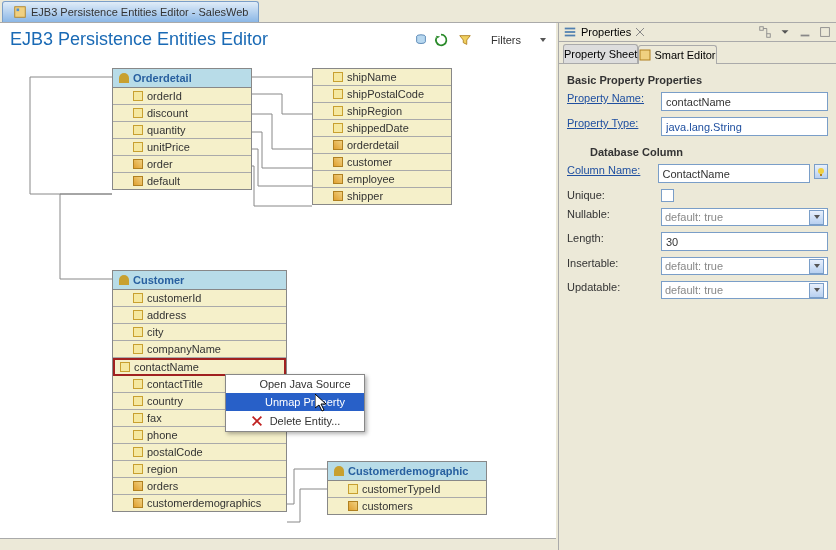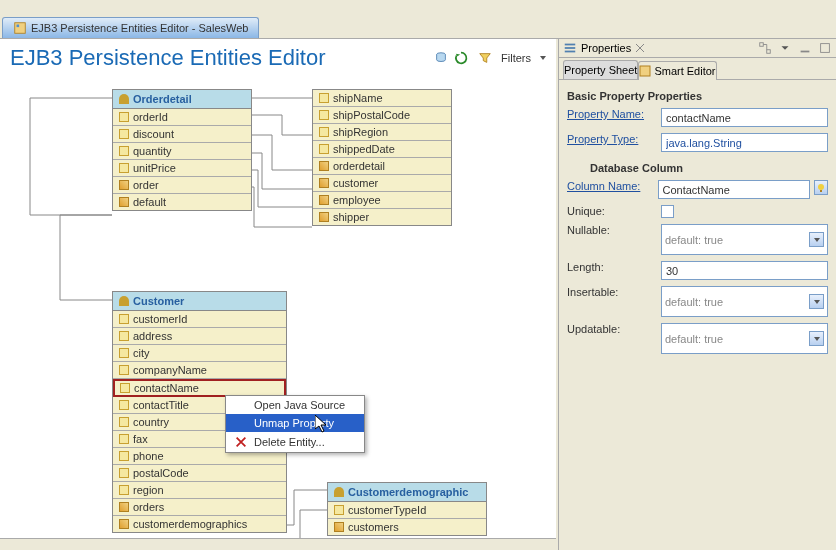--- a/index.html
+++ b/index.html
@@ -1,56 +1,56 @@
 <!DOCTYPE html>
 <html><head>
 <meta charset="utf-8">
 <style>
 * { box-sizing: border-box; margin: 0; padding: 0; font-family: Tahoma, sans-serif; font-size: 11px; }
 body { background: #ece9d8; width: 836px; height: 550px; overflow: hidden; display: flex; flex-direction: column; }
-.tab-bar { background: #ece9d8; height: 38px; display: flex; align-items: flex-end; padding-left: 2px; }
+.tab-bar { background: #ece9d8; height: 22px; display: flex; align-items: flex-end; padding-left: 2px; }
 .tab-main { background: linear-gradient(#e0ecf8, #8bb7e6); border: 1px solid #7a9ec8; border-bottom: none; padding: 3px 10px; border-radius: 3px 3px 0 0; color: #333; display: flex; align-items: center; gap: 4px; }
 .main-area { flex: 1; display: flex; border-top: 1px solid #aaa; overflow: hidden; }
 .editor-pane { flex: 1; background: #fff; position: relative; border-right: 2px solid #ece9d8; display: flex; flex-direction: column; }
 .editor-header { display: flex; align-items: center; padding: 6px 10px 4px 10px; }
-.editor-title { color: #1a6ab5; font-size: 22px; font-weight: normal; flex: 1; }
+.editor-title { color: #1a6ab5; font-size: 18px; font-weight: normal; flex: 1; }
 .toolbar-icons { display: flex; gap: 6px; align-items: center; margin-right: 10px; }
-.filters-btn { display: flex; align-items: center; gap: 9px; color: #333; }
+.filters-btn { display: flex; align-items: center; gap: 19px; color: #333; }
 .arrow-down { width: 0; height: 0; border-left: 3px solid transparent; border-right: 3px solid transparent; border-top: 4px solid #555; }
 .diagram { flex: 1; position: relative; overflow: hidden; }
 .entity { position: absolute; border: 1px solid #888; background: #f5f0ca; min-width: 140px; }
 .entity-header { background: #b8dce8; border-bottom: 1px solid #888; padding: 3px 6px; color: #2860a0; font-weight: bold; display: flex; align-items: center; gap: 4px; }
-.entity-row { border-bottom: 1px solid #aaa; padding: 2px 6px; display: flex; align-items: center; gap: 4px; color: #333; background: #f5f0ca; }
+.entity-row { border-bottom: 1px solid #aaa; padding: 2px 20px; display: flex; align-items: center; gap: 4px; color: #333; background: #f5f0ca; }
 .entity-row:last-child { border-bottom: none; }
 .entity-row.selected { border: 2px solid #a02020; padding: 1px 5px; }
 .row-icon { width: 10px; height: 10px; display: inline-block; }
 .field-icon::before { content: ""; display: inline-block; width: 8px; height: 8px; border: 1px solid #c8a030; background: #f5e8a0; }
 .rel-icon::before { content: ""; display: inline-block; width: 8px; height: 8px; background: linear-gradient(45deg, #e0a030, #f0d080); border: 1px solid #b08020; }
 .db-icon { width: 10px; height: 10px; background: #c8a030; border-radius: 50% 50% 0 0; display: inline-block; }
 svg.connections { position: absolute; top: 0; left: 0; width: 100%; height: 100%; pointer-events: none; }
 .context-menu { position: absolute; background: #fff; border: 1px solid #888; box-shadow: 2px 2px 4px rgba(0,0,0,0.3); min-width: 140px; z-index: 10; }
-.ctx-item { padding: 3px 8px; display: flex; align-items: center; gap: 6px; color: #333; }
+.ctx-item { padding: 3px 8px; display: flex; align-items: center; gap: 6px; color: #333; justify-content: center; }
 .ctx-item.highlighted { background: #2860c8; color: #fff; }
 .bottom-bar { height: 12px; background: #ece9d8; border-top: 1px solid #aaa; }
 .props-pane { width: 278px; background: #ece9d8; display: flex; flex-direction: column; border-left: 1px solid #aaa; }
 .props-header { display: flex; align-items: center; padding: 2px 4px; border-bottom: 1px solid #aaa; }
 .props-header-title { display: flex; align-items: center; gap: 4px; flex: 1; }
 .props-header-icons { display: flex; gap: 6px; align-items: center; }
 .props-tabs { display: flex; padding: 2px 4px 0 4px; }
 .props-tab { border: 1px solid #aaa; padding: 3px 0; background: #ece9d8; border-radius: 3px 3px 0 0; border-bottom: none; display: flex; align-items: center; gap: 3px; }
 .props-tab.active { background: #ece9d8; position: relative; top: 1px; }
 .props-tab:not(.active) { background: #ddd; }
 .props-body { border-top: 1px solid #aaa; padding: 6px 8px; flex: 1; }
 .section-title { font-weight: bold; color: #333; margin: 4px 0 6px 0; }
 .form-row { display: flex; align-items: flex-start; margin-bottom: 6px; gap: 4px; }
 .form-label { width: 90px; color: #333; }
 .form-label.link { color: #2050a0; text-decoration: underline; }
 .form-input { flex: 1; border: 1px solid #7a9ec8; padding: 2px 4px; background: #fff; color: #333; height: 19px; }
 .form-input.blue { color: #2050a0; }
-.form-select { flex: 1; border: 1px solid #7a9ec8; padding: 2px 3px; background: #fff; color: #888; height: 31px; display: flex; align-items: center; justify-content: space-between; }
+.form-select { flex: 1; border: 1px solid #7a9ec8; padding: 2px 3px; background: #fff; color: #888; height: 18px; display: flex; align-items: center; justify-content: space-between; }
 .select-btn { width: 15px; height: 15px; background: linear-gradient(#e8f0fc, #b8d0f0); border: 1px solid #7a9ec8; display: flex; align-items: center; justify-content: center; }
 .checkbox { width: 13px; height: 13px; border: 1px solid #7a9ec8; background: #fff; display: inline-block; }
 .icon-svg { width: 14px; height: 14px; }
 .cursor-img { position: absolute; z-index: 20; pointer-events: none; }
 </style>
 </head>
 <body>
 
 <div class="tab-bar">
   <div class="tab-main">

